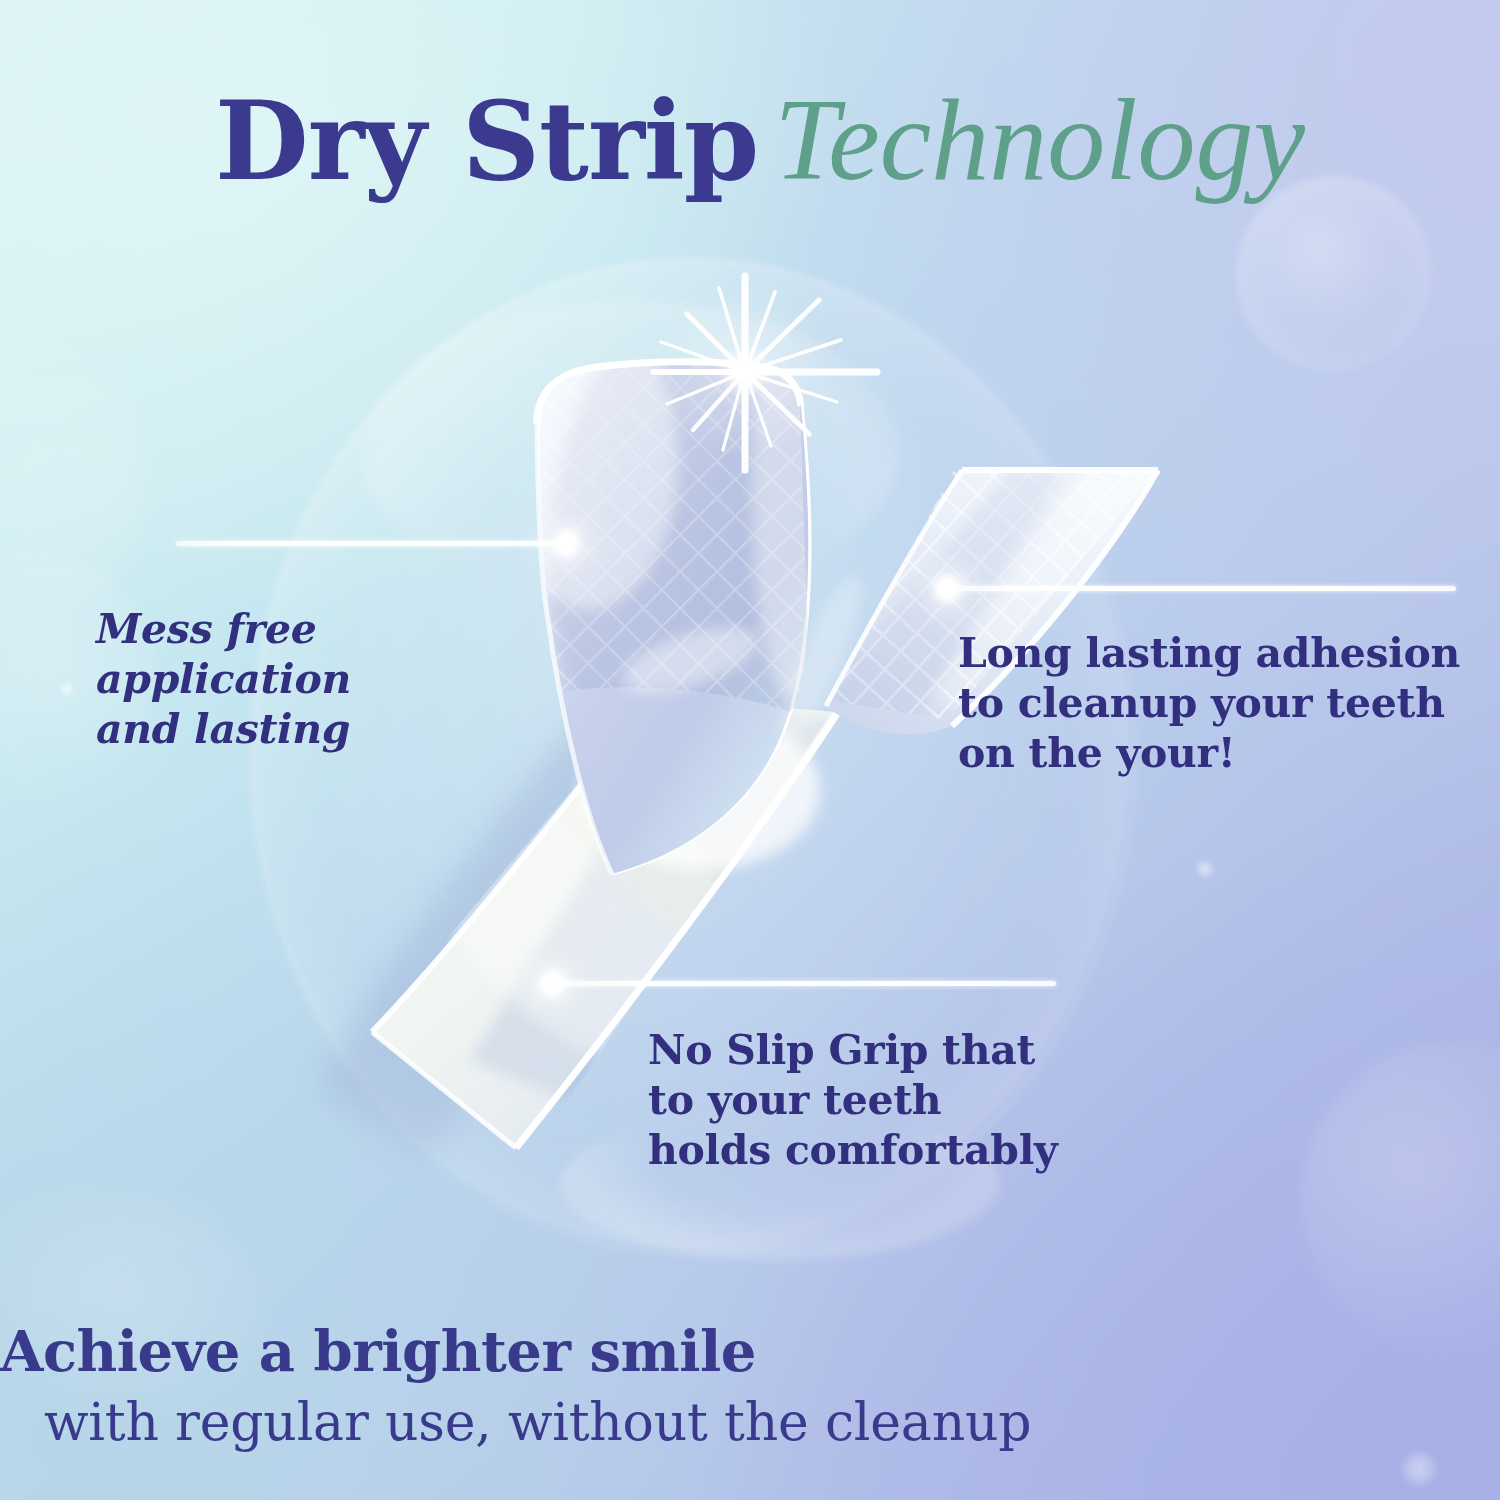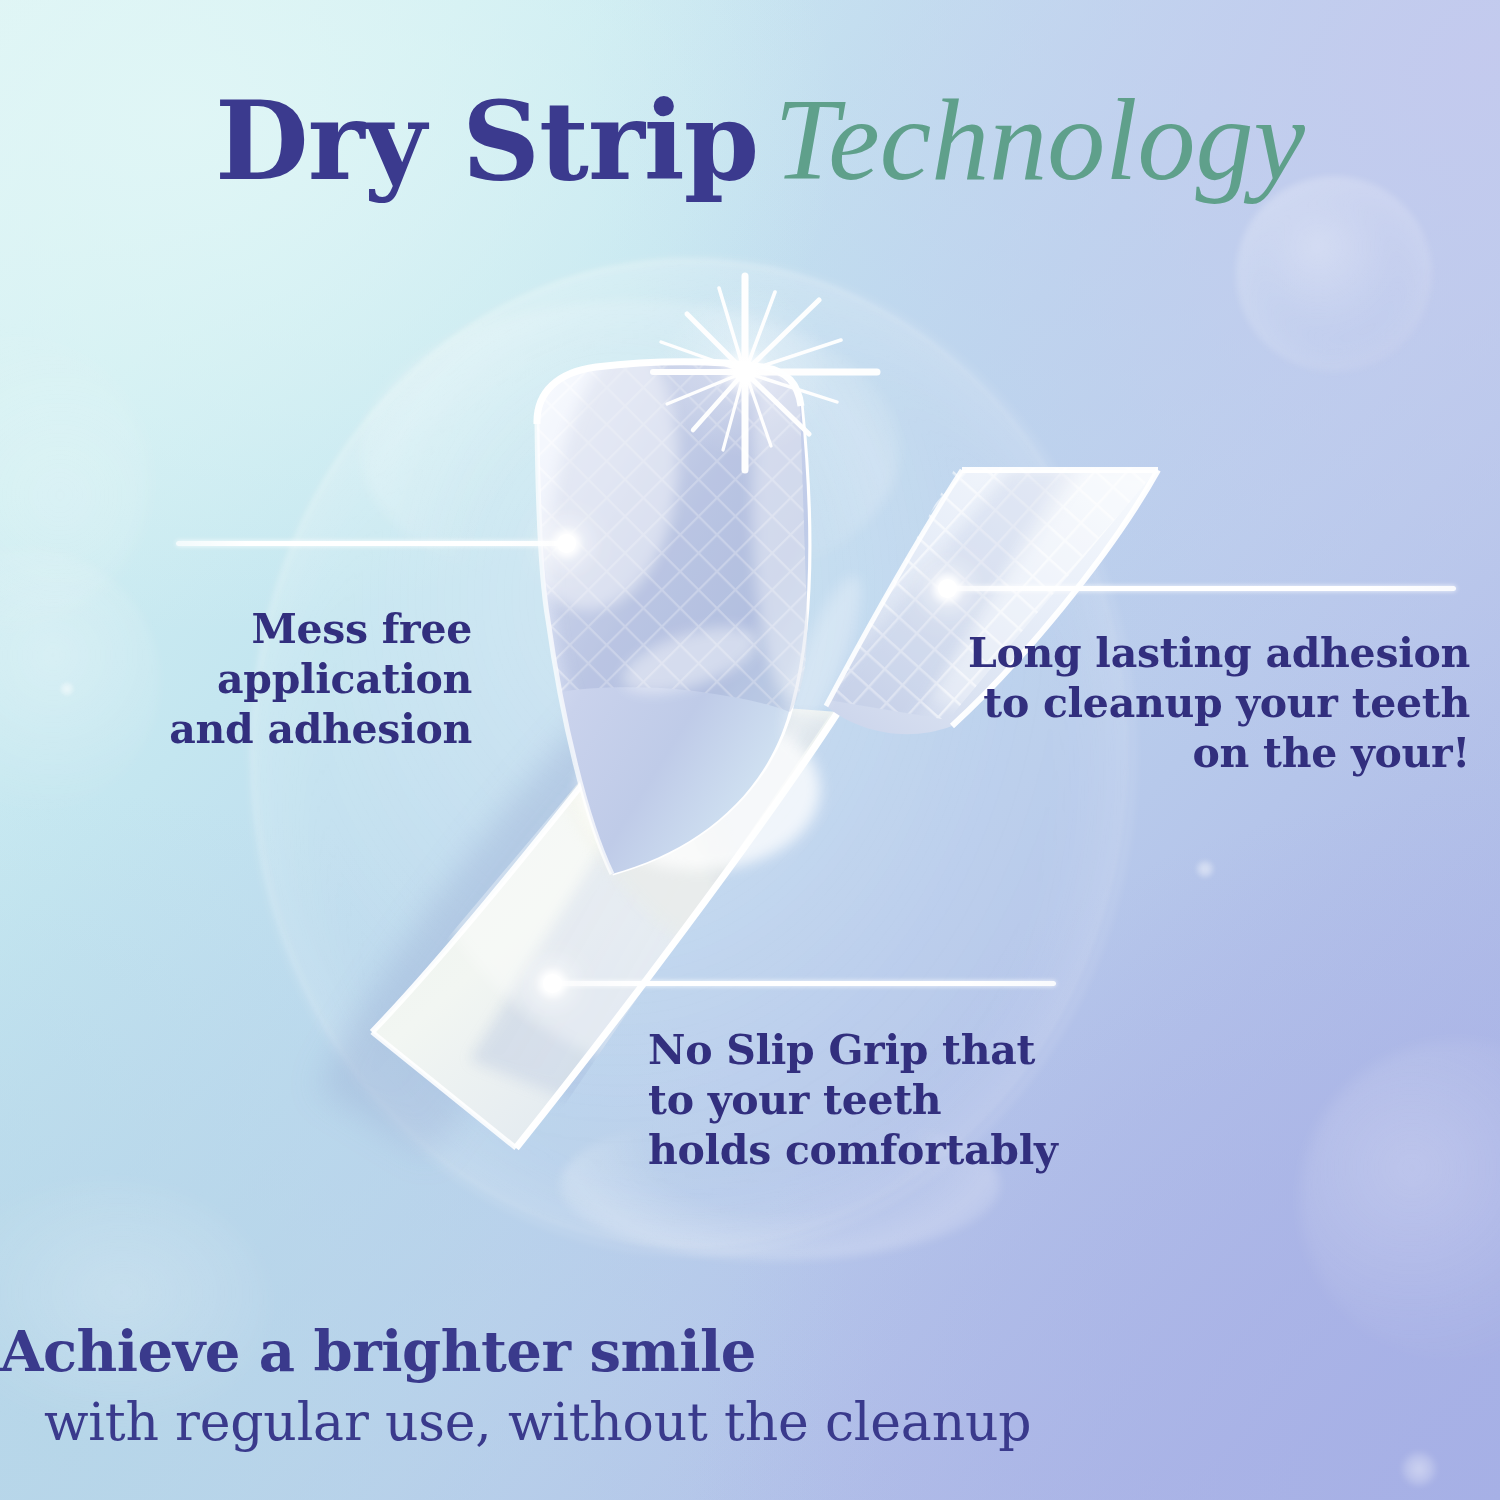--- a/index.html
+++ b/index.html
@@ -186,26 +186,27 @@
   .callout {
     position: absolute;
     font-family: "DejaVu Serif", "Liberation Serif", serif;
     font-weight: 700;
     color: #322f7e;
     line-height: 1.22;
     letter-spacing: -0.3px;
   }
   .callout-left {
     left: 96px; top: 604px; width: 376px;
-    text-align: right;
+    text-align: left;
     font-size: 41px;
+    font-style: italic;
   }
   .callout-right {
     left: 958px; top: 628px; width: 512px;
-    text-align: right;
+    text-align: left;
     font-size: 41px;
   }
   .callout-bottom {
     left: 648px; top: 1025px; width: 464px;
     text-align: left;
     font-size: 41px;
   }
 
   
   .tagline {
@@ -464,21 +465,21 @@
   <div class="leader leader-right"></div>
   <div class="leader leader-bottom"></div>
 
   <div class="node node-left"></div>
   <div class="node node-right"></div>
   <div class="node node-bottom"></div>
 
   <div class="callout callout-left">
     <div>Mess free</div>
     <div>application</div>
-    <div>and adhesion</div>
+    <div>and lasting</div>
   </div>
 
   <div class="callout callout-right">
     <div>Long lasting adhesion</div>
     <div>to cleanup your teeth</div>
     <div>on the your!</div>
   </div>
 
   <div class="callout callout-bottom">
     <div>No Slip Grip that</div>

